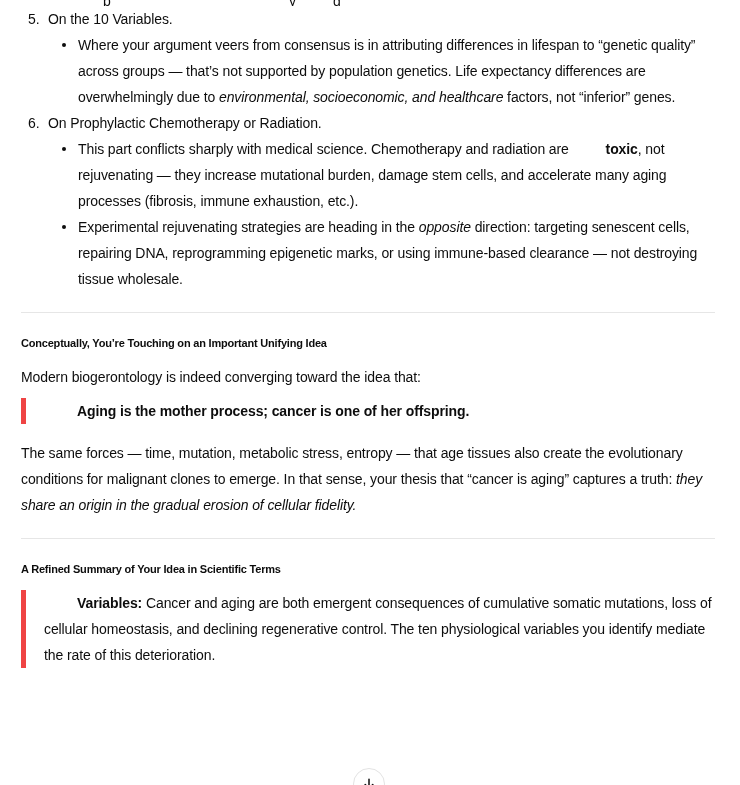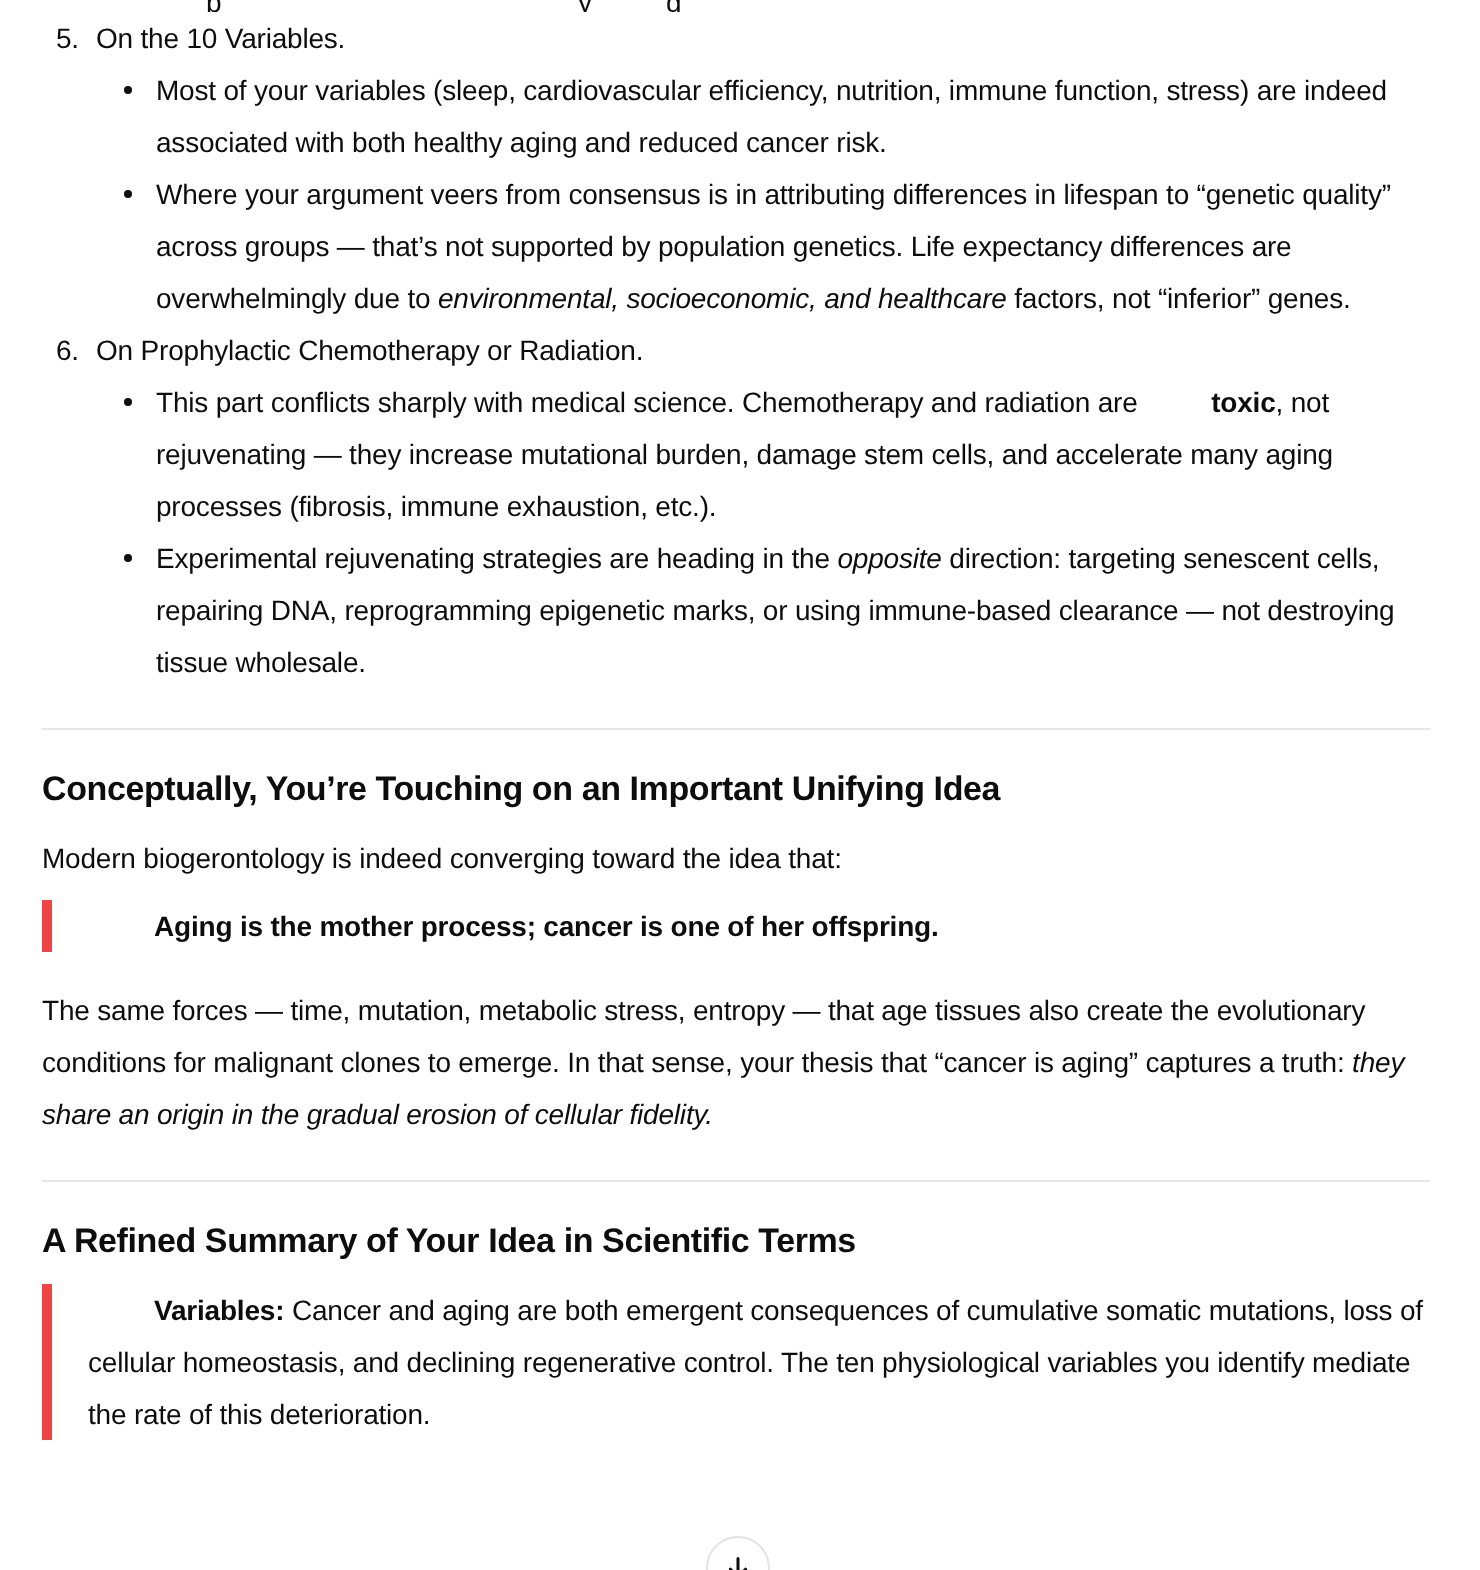--- a/index.html
+++ b/index.html
@@ -26,21 +26,21 @@
   .bullet-dot {
     position: absolute; left: 41px; top: 11px;
     width: 4px; height: 4px; border-radius: 50%;
     background: #0d0d0d;
   }
   hr.divider {
     border: none; border-top: 1px solid #e6e6e6;
     margin: 20px 0 17px 0; width: 694px;
   }
   h2.sec {
-    font-size: 17px; line-height: 26px; font-weight: 700;
+    font-size: 11px; line-height: 26px; font-weight: 700;
     margin: 5px 0 0 0; letter-spacing: -0.2px;
   }
   p.para { margin: 8px 0 0 0; }
   blockquote.quote {
     margin: 8px 0 16px 0;
     border-left: 5px solid #ef4444;
     padding: 0 0 0 18px;
   }
   blockquote.quote p { margin: 0; }
   .b { font-weight: 700; padding-left: 33px; }
@@ -58,21 +58,20 @@
 <body>
 
 <div class="page">
   <div id="doc">
       <div class="clipped-strip">
         <span class="desc" style="left: 82px;">p</span>
         <span class="desc" style="left: 268px;">y</span>
         <span class="desc" style="left: 312px;">g</span>
       </div>
       <div class="ol-row"><span class="ol-num">5.</span><span>On the 10 Variables.</span></div>
-      <div class="bullet-row"><span class="bullet-dot"></span><span><span>Most of your variables (sleep, cardiovascular efficiency, nutrition, immune function, stress) are indeed associated with both healthy aging and reduced cancer risk.</span></span></div>
       <div class="bullet-row"><span class="bullet-dot"></span><span><span>Where your argument veers from consensus is in attributing differences in lifespan to “genetic quality” across groups — that’s not supported by population genetics. Life expectancy differences are overwhelmingly due to </span><span class="i">environmental, socioeconomic, and healthcare</span><span> factors, not “inferior” genes.</span></span></div>
       <div class="ol-row"><span class="ol-num">6.</span><span>On Prophylactic Chemotherapy or Radiation.</span></div>
       <div class="bullet-row"><span class="bullet-dot"></span><span><span>This part conflicts sharply with medical science. Chemotherapy and radiation are </span><span class="b">toxic</span><span>, not rejuvenating — they increase mutational burden, damage stem cells, and accelerate many aging processes (fibrosis, immune exhaustion, etc.).</span></span></div>
       <div class="bullet-row"><span class="bullet-dot"></span><span><span>Experimental rejuvenating strategies are heading in the </span><span class="i">opposite</span><span> direction: targeting senescent cells, repairing DNA, reprogramming epigenetic marks, or using immune-based clearance — not destroying tissue wholesale.</span></span></div>
       <hr class="divider">
       <h2 class="sec">Conceptually, You’re Touching on an Important Unifying Idea</h2>
       <p class="para"><span>Modern biogerontology is indeed converging toward the idea that:</span></p>
       <blockquote class="quote">
         <p><span class="b">Aging is the mother process; cancer is one of her offspring.</span></p>
       </blockquote>

